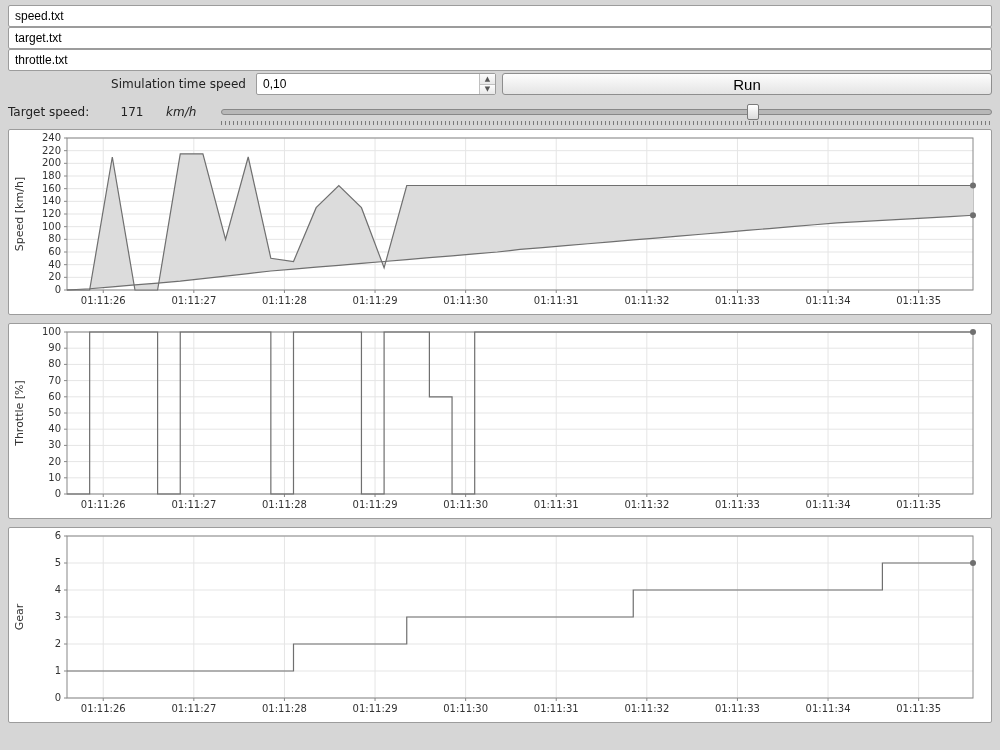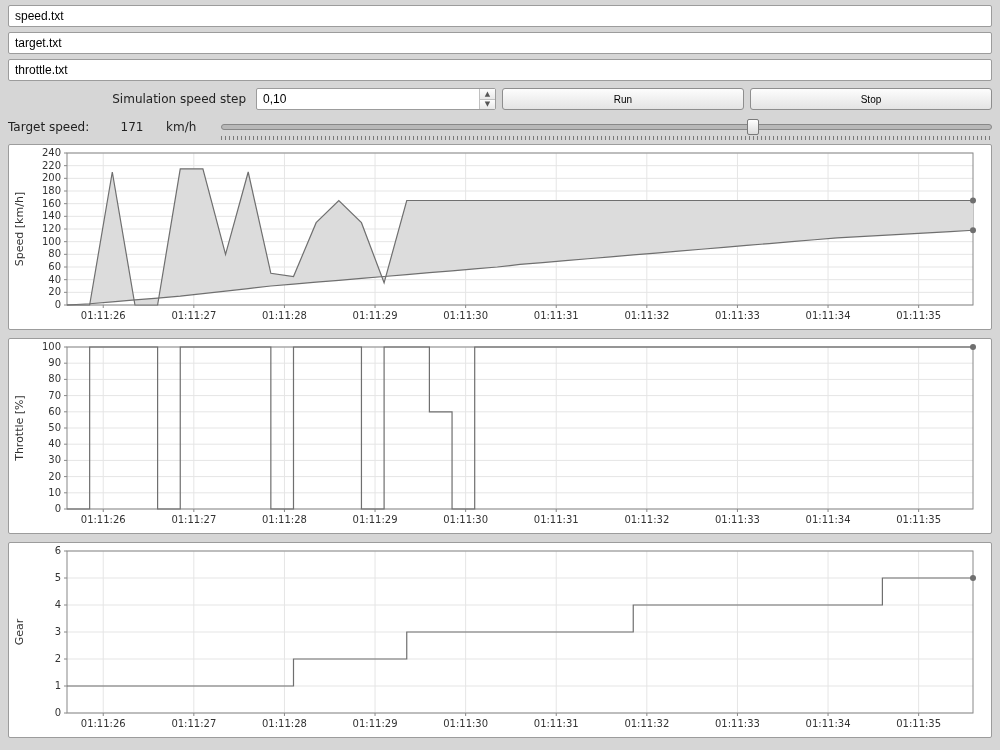--- a/index.html
+++ b/index.html
@@ -13,21 +13,20 @@
     height: 750px;
     overflow: hidden;
   }
   .file-inputs { padding: 5px 8px 0 8px; }
   .file-input {
     width: 100%;
     height: 22px;
     border: 1px solid #9c9c9c;
     background: #fff;
     padding: 2px 6px;
-    margin-bottom: 5px;
     font-size: 12px;
     border-radius: 2px;
   }
   .controls-row {
     display: flex;
     align-items: center;
     padding: 2px 8px 4px 8px;
     gap: 6px;
   }
   .ts-label { width: 242px; text-align: right; padding-right: 4px;}
@@ -51,29 +50,29 @@
     font-size: 7px; color:#555; cursor:pointer;
     background: linear-gradient(#fdfdfd,#e8e8e8);
   }
   .spin-arrows div:first-child { border-bottom:1px solid #c0c0c0; }
   .btn {
     flex: 1;
     height: 22px;
     border: 1px solid #8e8e8e;
     border-radius: 3px;
     background: linear-gradient(#fdfdfd,#e4e4e4);
-    font-size: 10px;
+    font-size: 15px;
     cursor: pointer;
   }
   .slider-row {
     display:flex; align-items:center; padding:2px 8px 6px 8px; gap:19px;
   }
   .slider-label { width: 90px; }
   .slider-value { width: 30px; text-align:center; }
-  .slider-unit { width: 36px; }
+  .slider-unit { width: 36px; font-style: italic; }
   .slider-wrap { flex:1; position:relative; height:22px; display:flex; align-items:center; }
   .slider-track {
     height: 6px; width:100%; background:#b8b8b8; border:1px solid #888; border-radius:3px; position:relative;
   }
   .slider-thumb {
     position:absolute; top:-6px; width:12px; height:16px; background:linear-gradient(#fff,#dcdcdc);
     border:1px solid #7a7a7a; border-radius:2px; left:68%;
   }
   .slider-ticks {
     position:absolute; left:0; right:0; bottom:-2px; height:4px;
@@ -93,30 +92,29 @@
 </head>
 <body>
 
 <div class="file-inputs">
   <input class="file-input" value="speed.txt" style="">
   <input class="file-input" value="target.txt" style="">
   <input class="file-input" value="throttle.txt" style="">
 </div>
 
 <div class="controls-row">
-  <div class="ts-label">Simulation speed step</div>
+  <div class="ts-label">Simulation time speed</div>
   <div class="spinbox">
     <input value="0,10" style="">
     <div class="spin-arrows">
       <div>▲</div>
       <div>▼</div>
     </div>
   </div>
   <button class="btn">Run</button>
-  <button class="btn">Stop</button>
 </div>
 
 <div class="slider-row">
   <div class="slider-label">Target speed:</div>
   <div class="slider-value">171</div>
   <div class="slider-unit">km/h</div>
   <div class="slider-wrap">
     <div class="slider-track">
       <div class="slider-thumb" id="slider-thumb" style="left: 68.3%;"></div>
     </div>

